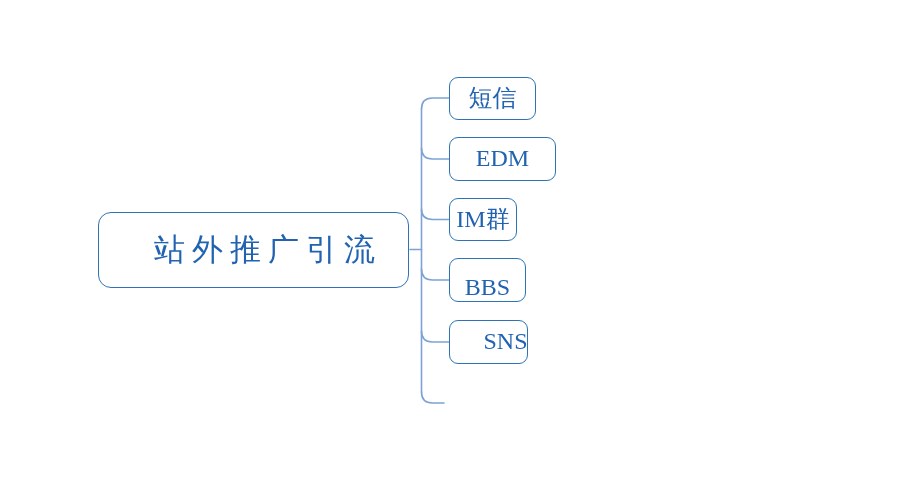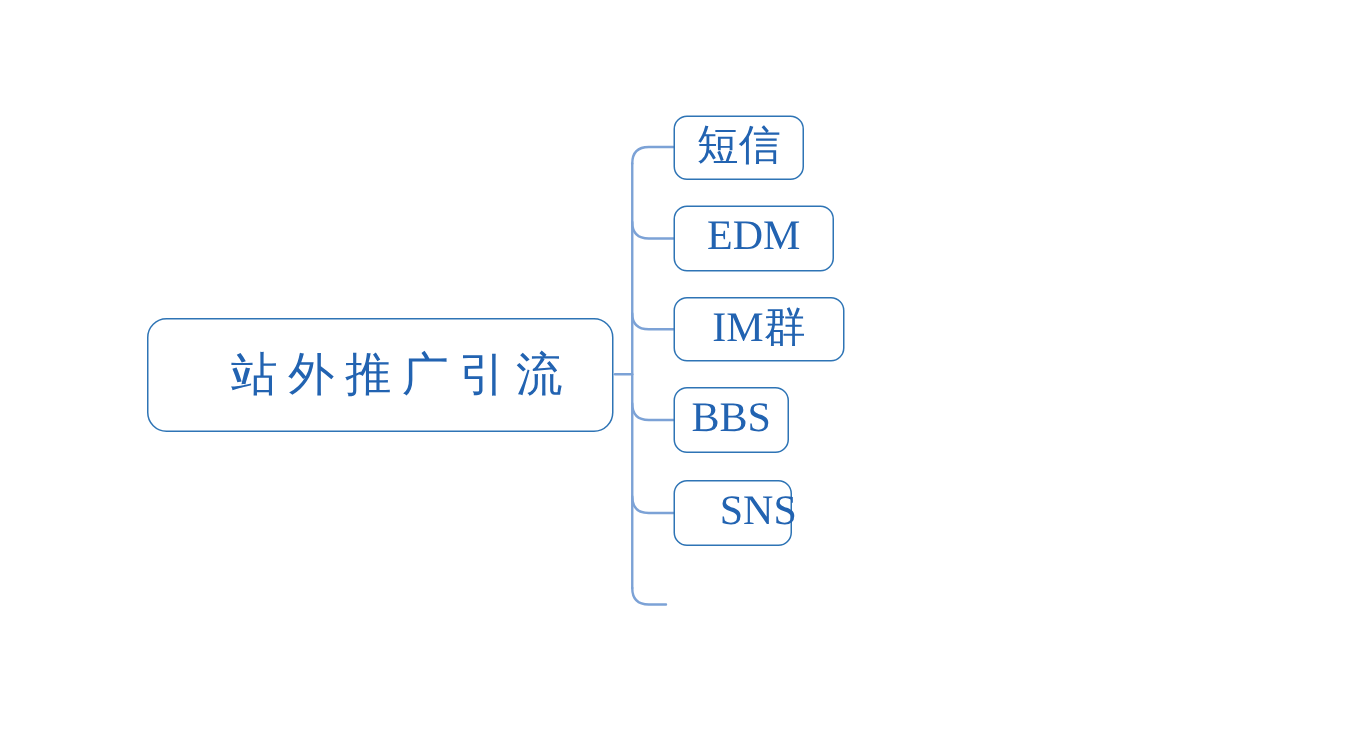--- a/index.html
+++ b/index.html
@@ -44,26 +44,26 @@
     top: 212px;
     width: 311px;
     height: 76px;
     border-radius: 13px;
     font-size: 31px;
     letter-spacing: 7px;
     text-indent: 7px;
     padding-left: 22px;
   }
   .child {
-    font-size: 28px;
+    font-size: 24px;
   }
   .child-1 { left: 449px; top: 77px;  width: 87px; height: 43px; }
   .child-2 { left: 449px; top: 137px; width: 107px; height: 44px; }
-  .child-3 { left: 449px; top: 198px; width: 114px; height: 43px; align-items: center; }
-  .child-4 { left: 449px; top: 258px; width: 77px; height: 44px; }
+  .child-3 { left: 449px; top: 198px; width: 68px; height: 43px; align-items: center; }
+  .child-4 { left: 449px; top: 258px; width: 77px; height: 44px; align-items: flex-end; }
   .child-5 { left: 449px; top: 320px; width: 79px; height: 44px; padding-left: 34px; }
   .selected-outline {
     position: absolute;
     left: 443px;
     top: 377px;
     width: 147px;
     height: 52px;
     box-sizing: border-box;
     border: 5px solid #a6a6a6;
     border-radius: 10px;

